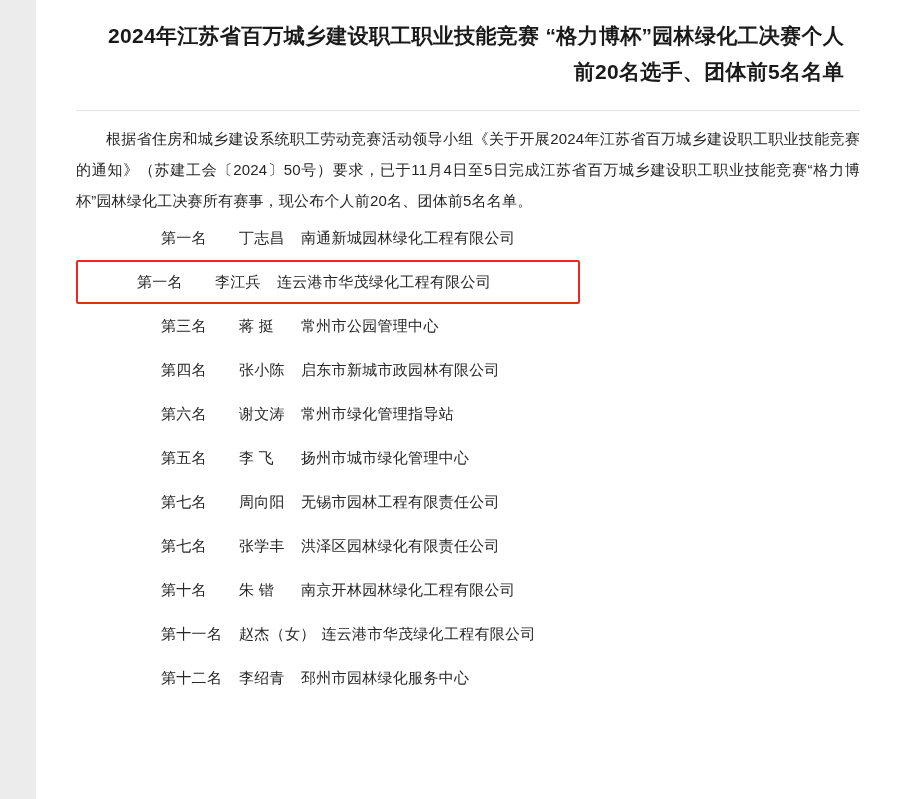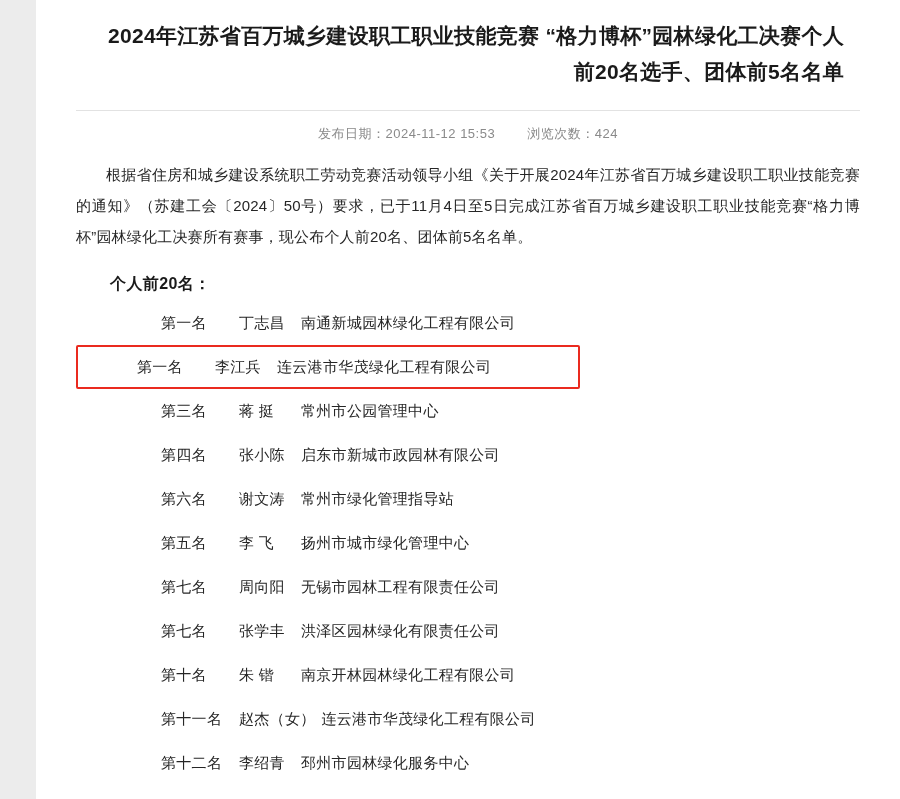--- a/index.html
+++ b/index.html
@@ -114,28 +114,23 @@
 <body>
 
 <div class="page">
   <div class="left-rail"></div>
   <div class="content">
 
     <div class="title">2024年江苏省百万城乡建设职工职业技能竞赛 “格力博杯”园林绿化工决赛个人前20名选手、团体前5名名单</div>
 
     <div class="meta-sep"></div>
 
-    <div class="meta">
-      <span>发布日期：2024-11-12 15:53</span>
-      <span>浏览次数：424</span>
-    </div>
 
     <div class="body-para">根据省住房和城乡建设系统职工劳动竞赛活动领导小组《关于开展2024年江苏省百万城乡建设职工职业技能竞赛的通知》（苏建工会〔2024〕50号）要求，已于11月4日至5日完成江苏省百万城乡建设职工职业技能竞赛“格力博杯”园林绿化工决赛所有赛事，现公布个人前20名、团体前5名名单。</div>
 
-    <div class="section-heading">个人前20名：</div>
 
     <div class="entry-list">
 
       <div class="entry">
         <span class="rank">第一名</span><span class="name">丁志昌</span><span class="org">南通新城园林绿化工程有限公司</span>
       </div>
 
       <div class="entry highlighted">
         <span class="rank">第一名</span><span class="name">李江兵</span><span class="org">连云港市华茂绿化工程有限公司</span>
       </div>

